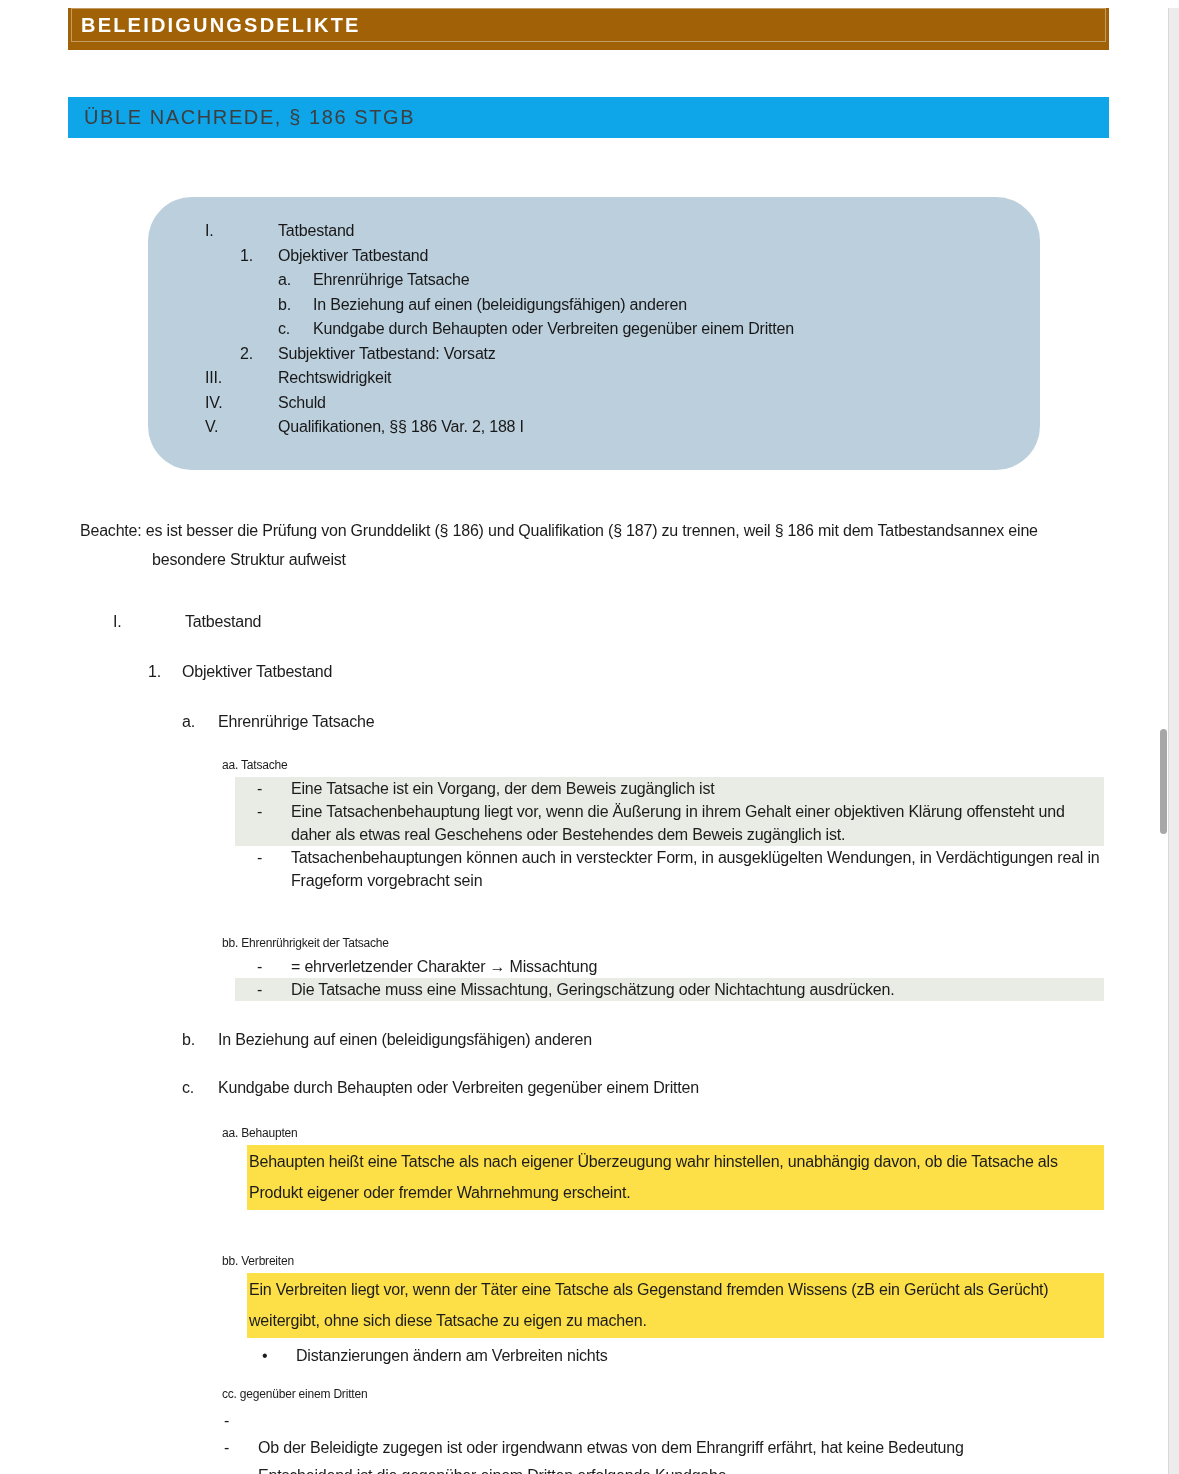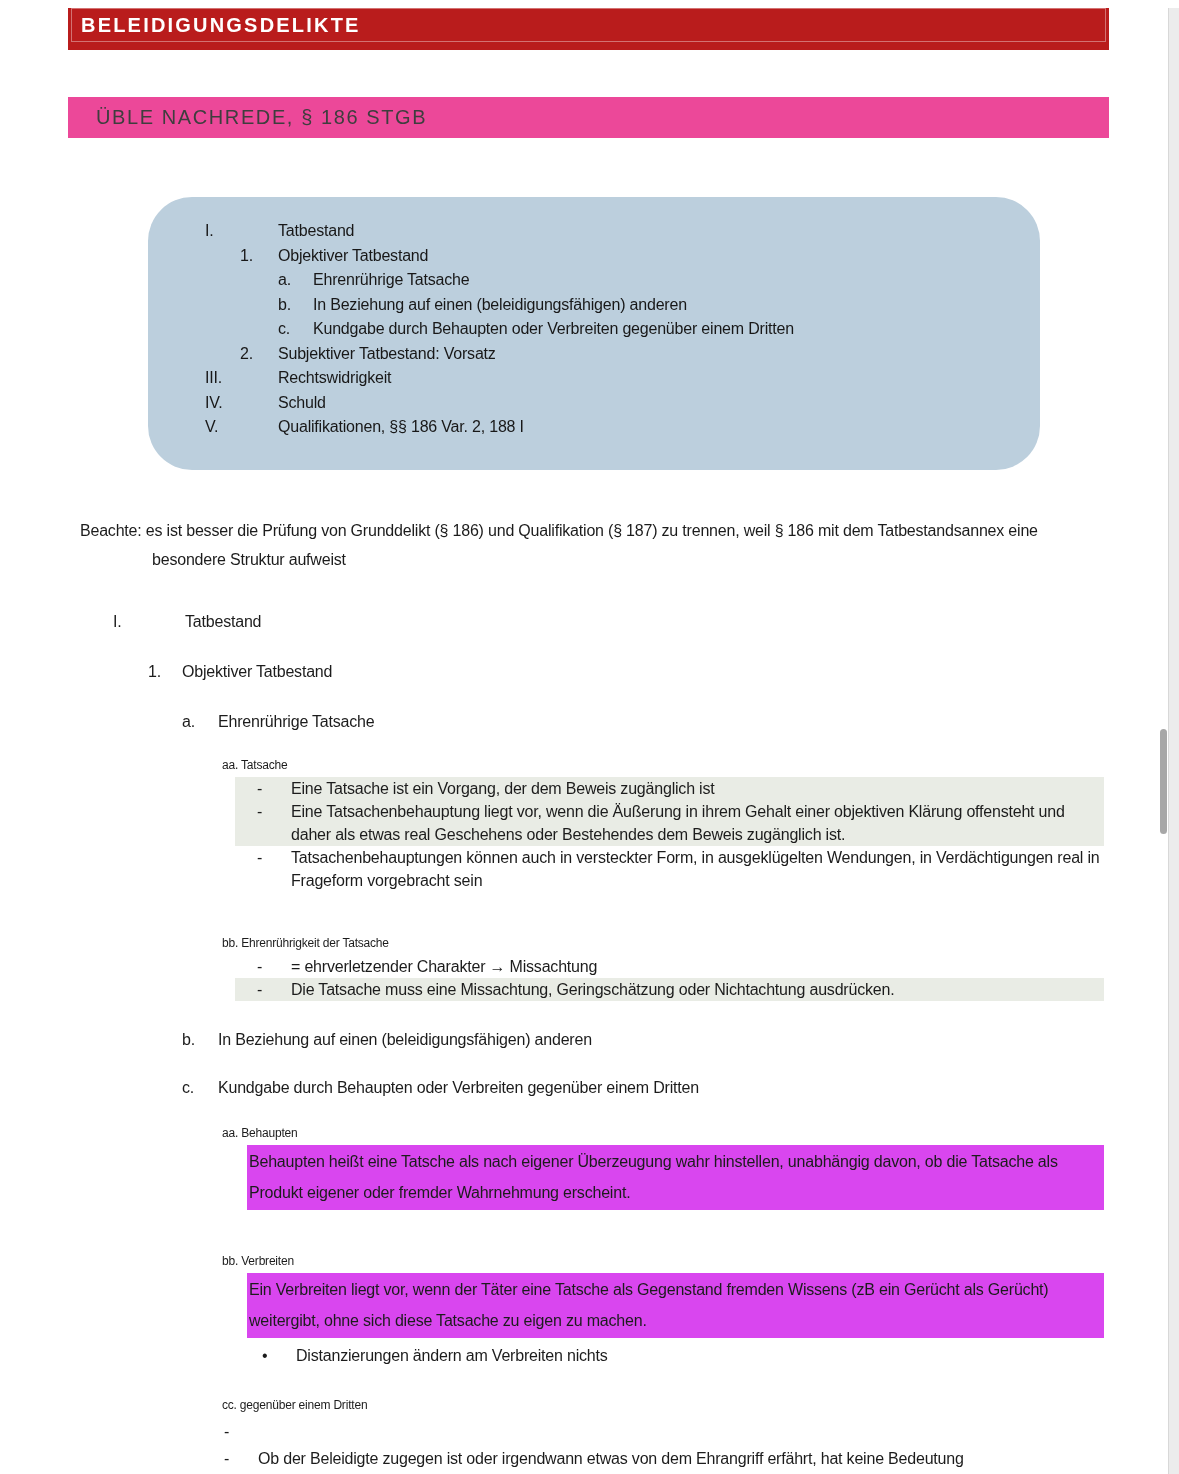--- a/index.html
+++ b/index.html
@@ -2,28 +2,28 @@
 <html lang="de"><head>
 <meta charset="utf-8">
 <style>
   html,body{margin:0;padding:0;background:#ffffff;}
   body{width:1179px;height:1474px;overflow:hidden;position:relative;
        font-family:"Liberation Sans",sans-serif;color:#1c1c1c;
        letter-spacing:-0.2px;}
   .page{position:relative;width:1179px;height:1474px;background:#fff;}
 
   
-  .title-bar{margin:8px 0 0 68px;width:1041px;height:42px;background:#b91c1c;box-sizing:border-box;}
+  .title-bar{margin:8px 0 0 68px;width:1041px;height:42px;background:#a16207;box-sizing:border-box;}
   .title-bar .frame{margin:3px;height:34px;border:1px solid rgba(255,255,255,.38);
        display:flex;align-items:center;padding-left:9px;box-sizing:border-box;}
   .title-bar .t{color:#ffffff;font-size:20px;font-weight:bold;letter-spacing:2.2px;}
 
   
-  .section-bar{margin:47px 0 0 68px;width:1041px;height:41px;background:#ec4899;
-       display:flex;align-items:center;padding-left:28px;box-sizing:border-box;}
+  .section-bar{margin:47px 0 0 68px;width:1041px;height:41px;background:#0ea5e9;
+       display:flex;align-items:center;padding-left:16px;box-sizing:border-box;}
   .section-bar .t{color:#3e3e3e;font-size:20px;letter-spacing:1.6px;}
 
   
   .scheme-box{margin:59px 0 0 148px;width:892px;border-radius:44px;background:#bccfdd;
        padding:22px 30px 30px 0;box-sizing:border-box;}
   .box-row{display:flex;line-height:24.5px;font-size:16px;color:#181818;}
   .box-row .marker{flex:0 0 auto;}
   .box-row.lvl1{padding-left:57px;} .box-row.lvl1 .marker{width:73px;}
   .box-row.lvl2{padding-left:92px;} .box-row.lvl2 .marker{width:38px;}
   .box-row.lvl3{padding-left:130px;}.box-row.lvl3 .marker{width:35px;}
@@ -41,21 +41,21 @@
 
   .sub-label{margin:21px 0 0 222px;font-size:12px;line-height:23px;}
   .sub-label.tight{margin-top:40px;}
 
   .item-list{margin-left:235px;width:869px;}
   .item{display:flex;font-size:16px;line-height:23px;}
   .item .dash{flex:0 0 56px;padding-left:22px;box-sizing:border-box;}
   .hl{background:#e9ece5;}
 
   .def{margin-left:247px;width:857px;box-sizing:border-box;font-size:16px;
-       line-height:31px;background:#d946ef;padding:1px 6px 2px 2px;}
+       line-height:31px;background:#fde047;padding:1px 6px 2px 2px;}
 
   .bullet-row{display:flex;margin-left:247px;width:857px;font-size:16px;line-height:23px;margin-top:6px;}
   .bullet-row .dash{flex:0 0 49px;padding-left:15px;box-sizing:border-box;}
 
   .cc-list{margin-left:222px;width:900px;}
   .cc-list .item{line-height:23px;margin-bottom:4.5px;}
   .cc-list .item .dash{flex:0 0 36px;padding-left:2px;}
 
   
   .scroll-track{position:absolute;top:0;right:0;width:11px;height:1474px;
@@ -175,21 +175,21 @@
   <div class="sub-label" style="margin-top:23px;">aa. Behaupten</div>
   <div class="def">Behaupten heißt eine Tatsche als nach eigener Überzeugung wahr hinstellen, unabhängig davon, ob die Tatsache als Produkt eigener oder fremder Wahrnehmung erscheint.</div>
 
   <div class="sub-label tight">bb. Verbreiten</div>
   <div class="def">Ein Verbreiten liegt vor, wenn der Täter eine Tatsche als Gegenstand fremden Wissens (zB ein Gerücht als Gerücht) weitergibt, ohne sich diese Tatsache zu eigen zu machen.</div>
   <div class="bullet-row">
     <span class="dash">•</span>
     <span>Distanzierungen ändern am Verbreiten nichts</span>
   </div>
 
-  <div class="sub-label" style="margin-top:27px;margin-bottom:3px;">cc. gegenüber einem Dritten</div>
+  <div class="sub-label" style="margin-top:16px;margin-bottom:3px;">cc. gegenüber einem Dritten</div>
   <div class="cc-list">
     <div class="item">
       <span class="dash">-</span>
     </div>
     <div class="item">
       <span class="dash">-</span>
       <span>Ob der Beleidigte zugegen ist oder irgendwann etwas von dem Ehrangriff erfährt, hat keine Bedeutung</span>
     </div>
     <div class="item">
       <span class="dash">-</span>

